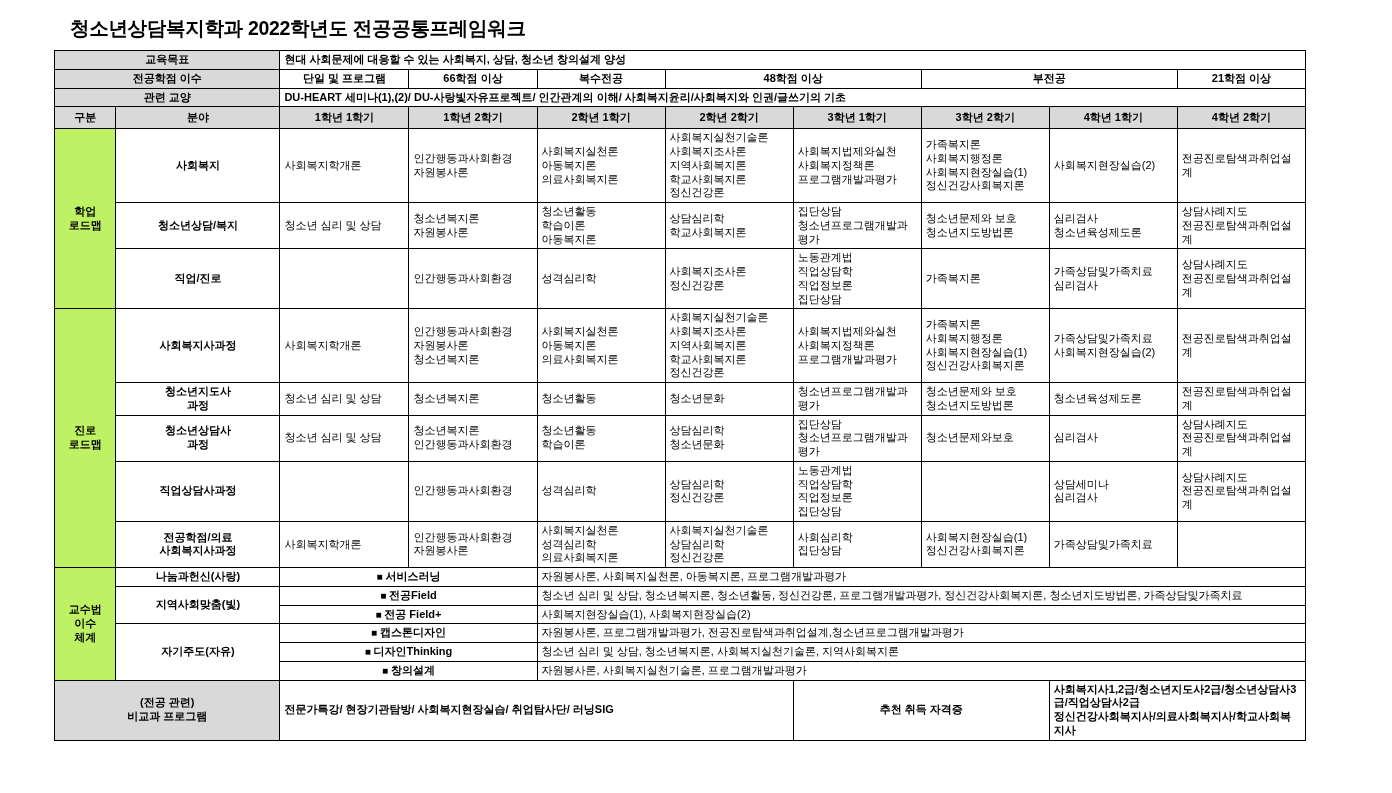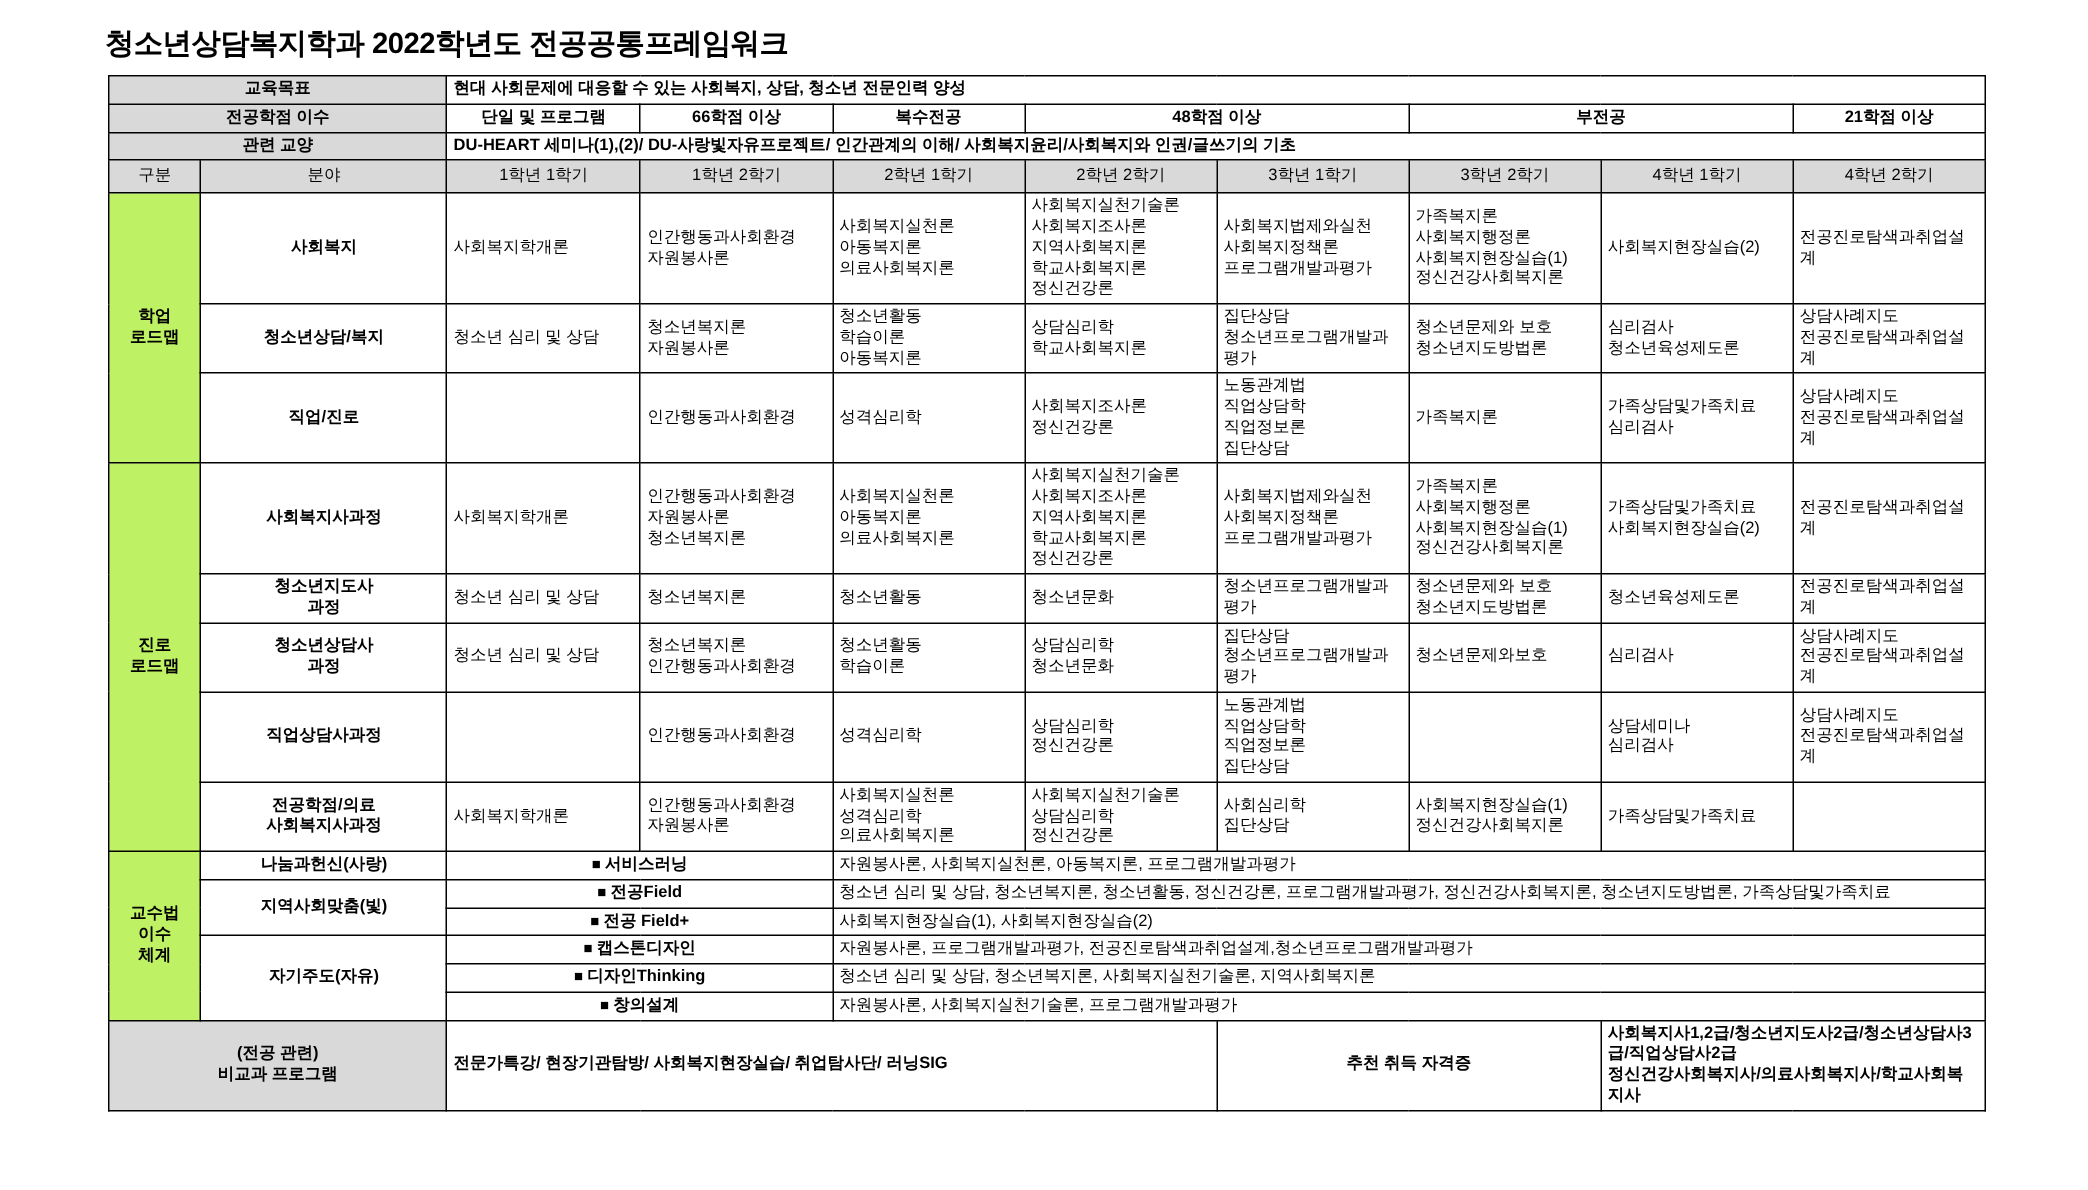--- a/index.html
+++ b/index.html
@@ -24,21 +24,21 @@
     left: 70px;
     top: 15px;
     font-size: 19.5px;
     font-weight: bold;
     color: #000;
     letter-spacing: -0.3px;
     white-space: nowrap;
   }
   table.main {
     position: absolute;
-    left: 72px;
+    left: 54px;
     top: 50px;
     width: 1252px;
     border-collapse: collapse;
     table-layout: fixed;
   }
   table.main td, table.main th {
     border: 1px solid #000;
     font-size: 11px;
     color: #000;
     padding: 2px 4px;
@@ -58,21 +58,21 @@
     padding-left: 6px;
   }
   .center-b {
     text-align: center;
     font-weight: bold;
     font-size: 11.5px;
   }
   .colhdr {
     background: #d9d9d9;
     text-align: center;
-    font-weight: normal;
+    font-weight: bold;
     font-size: 11px;
     height: 22px;
   }
   .rowlabel {
     background: #d9d9d9;
     text-align: center;
     font-weight: bold;
     font-size: 11px;
   }
   .rowlabel-wide {
@@ -150,21 +150,21 @@
       <col style="width:125px">
       <col style="width:125px">
       <col style="width:125px">
       <col style="width:125px">
       <col style="width:125px">
     </colgroup>
     <tbody>
 
       <tr>
         <td class="hdrlabel" colspan="2">교육목표</td>
-        <td class="valcell" colspan="8">현대 사회문제에 대응할 수 있는 사회복지, 상담, 청소년 전문인력 양성</td>
+        <td class="valcell" colspan="8">현대 사회문제에 대응할 수 있는 사회복지, 상담, 청소년 창의설계 양성</td>
       </tr>
 
       <tr>
         <td class="hdrlabel" colspan="2">전공학점 이수</td>
         <td class="center-b" colspan="1">단일 및 프로그램</td>
         <td class="center-b" colspan="1">66학점 이상</td>
         <td class="center-b" colspan="1">복수전공</td>
         <td class="center-b" colspan="2">48학점 이상</td>
         <td class="center-b" colspan="2">부전공</td>
         <td class="center-b" colspan="1">21학점 이상</td>

